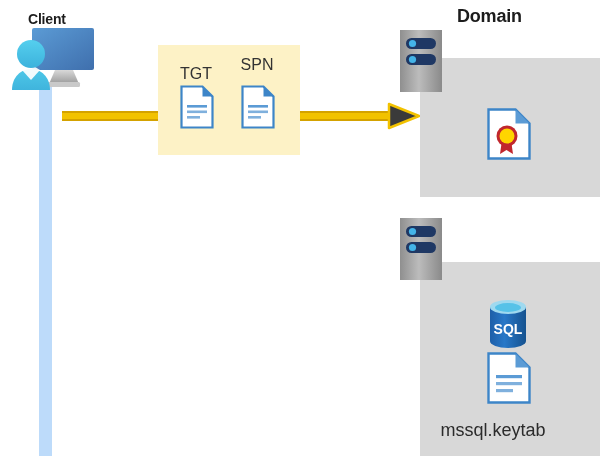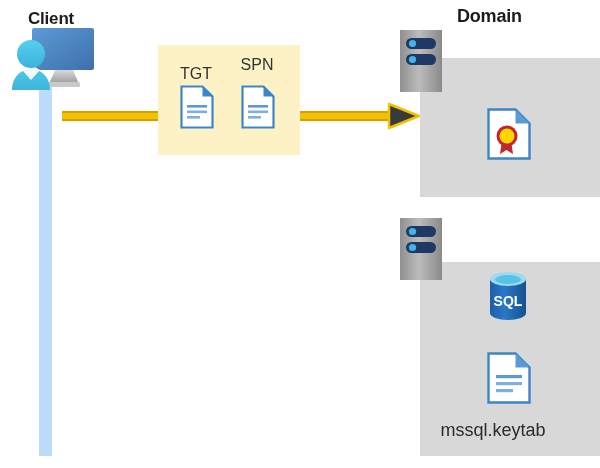--- a/index.html
+++ b/index.html
@@ -21,21 +21,21 @@
 
   
   .heading {
     font-weight: bold;
     color: #1c1c1c;
     letter-spacing: -0.2px;
   }
   #client-title {
     left: 28px;
     top: 8px;
-    font-size: 17px;
+    font-size: 14px;
     line-height: 22px;
   }
   #dc-title {
     left: 457px;
     top: 4px;
     font-size: 18px;
     line-height: 24px;
     width: 130px;
   }
   #linux-title {
@@ -128,21 +128,21 @@
     width: 180px;
     height: 194px;
   }
 
   
   #dc-server { left: 400px; top: 30px; width: 42px; height: 62px; }
   #linux-server { left: 400px; top: 218px; width: 42px; height: 62px; }
 
   
   #cert-icon { left: 487px; top: 108px; width: 44px; height: 52px; }
-  #sql-icon  { left: 485px; top: 270px; width: 46px; height: 52px; }
+  #sql-icon  { left: 485px; top: 298px; width: 46px; height: 52px; }
   #keytab-icon { left: 487px; top: 352px; width: 44px; height: 52px; }
 
   #keytab-label {
     left: 420px;
     top: 420px;
     width: 146px;
     text-align: center;
     font-size: 18px;
     color: #2b2b2b;
   }

